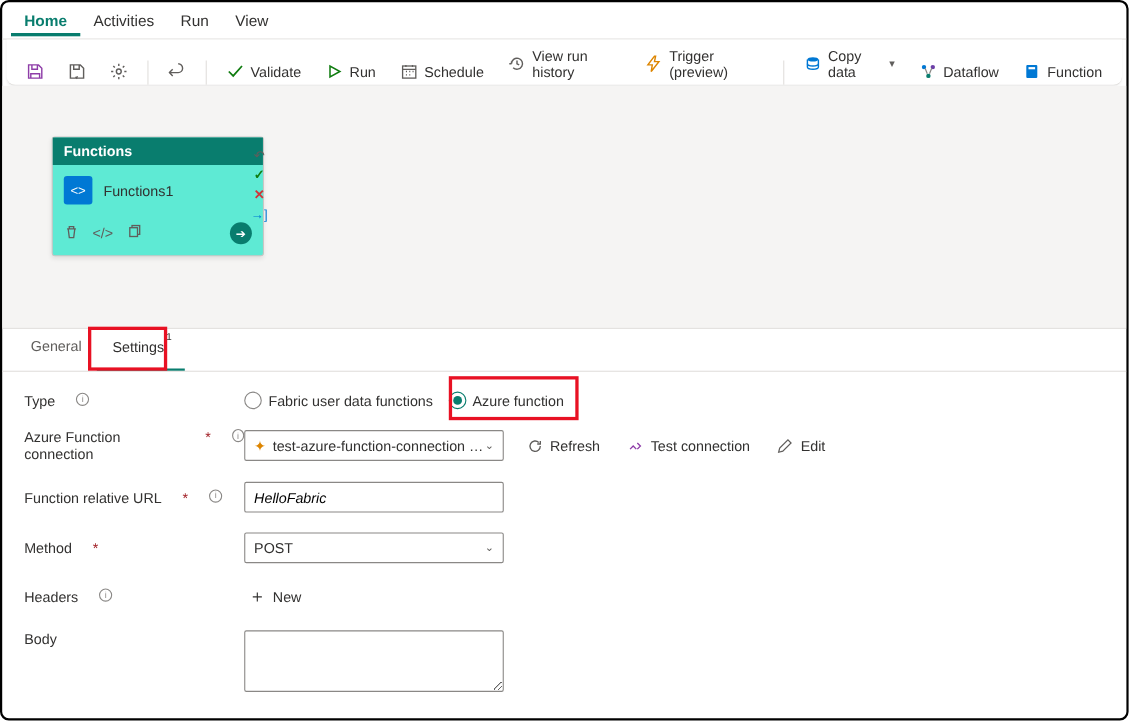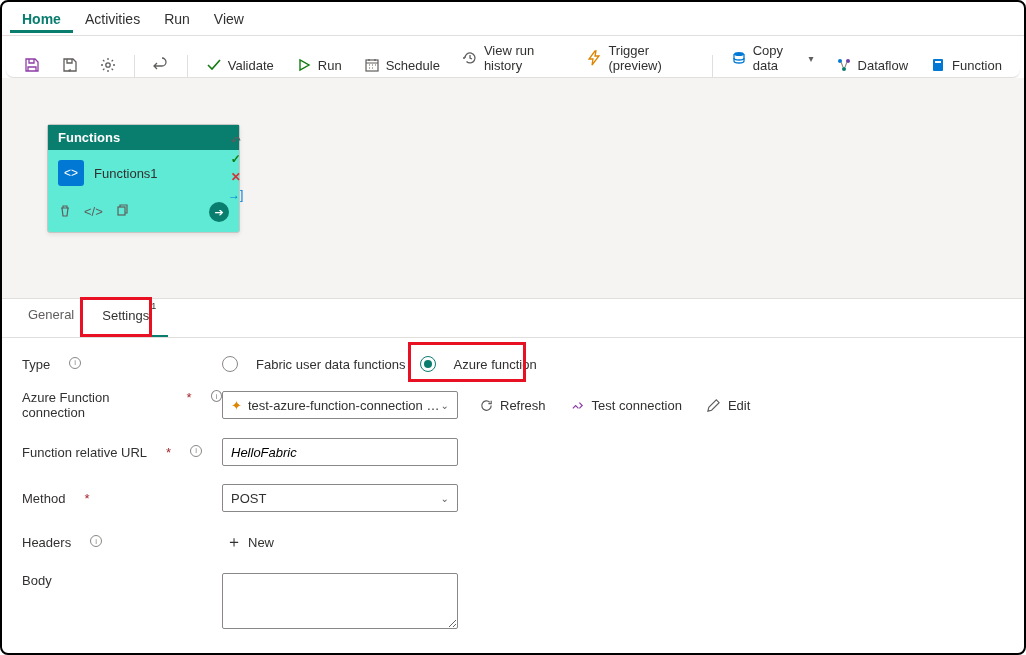--- a/index.html
+++ b/index.html
@@ -39,21 +39,21 @@
     .red-box { border: 3px solid #e81123; position: absolute; }
 
     
     .form { padding: 18px 20px; }
     .form-row { display: flex; align-items: center; margin-bottom: 18px; }
     .form-label { width: 200px; display: flex; align-items: flex-start; gap: 19px; }
     .req { color: #a4262c; }
     .info-ico { width: 12px; height: 12px; border: 1px solid #8a8886; border-radius: 50%; display: inline-flex; align-items: center; justify-content: center; font-size: 8px; color: #8a8886; }
 
     .radio-group { display: flex; gap: 14px; align-items: center; }
-    .radio { display: inline-flex; align-items: center; gap: 18px; cursor: pointer; }
+    .radio { display: inline-flex; align-items: center; gap: 6px; cursor: pointer; }
     .radio-circle { width: 16px; height: 16px; border: 1px solid #8a8886; border-radius: 50%; display: inline-flex; align-items: center; justify-content: center; }
     .radio-circle.checked { border-color: #097d6e; }
     .radio-circle.checked::after { content: ""; width: 8px; height: 8px; background: #097d6e; border-radius: 50%; }
 
     .select, .input { width: 236px; height: 28px; border: 1px solid #8a8886; border-radius: 2px; padding: 0 8px; display: flex; align-items: center; justify-content: space-between; font-size: 13px; background: #fff; }
     .input input { border: none; outline: none; width: 100%; font-size: 13px; font-family: inherit; font-style: italic; }
     .textarea { width: 236px; height: 56px; border: 1px solid #8a8886; border-radius: 2px; padding: 4px 6px; resize: both; font-family: inherit; font-size: 13px; }
     .chev { color: #605e5c; font-size: 10px; }
 
     .link-btn { display: inline-flex; align-items: center; gap: 6px; color: #323130; cursor: pointer; padding: 2px 4px; justify-content: space-between; }

